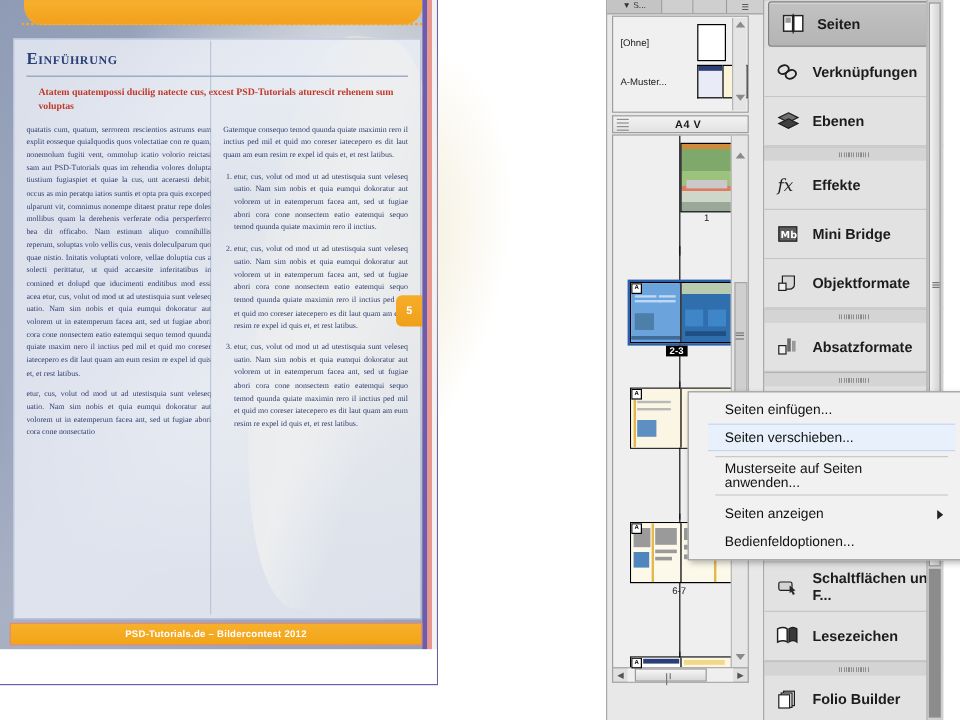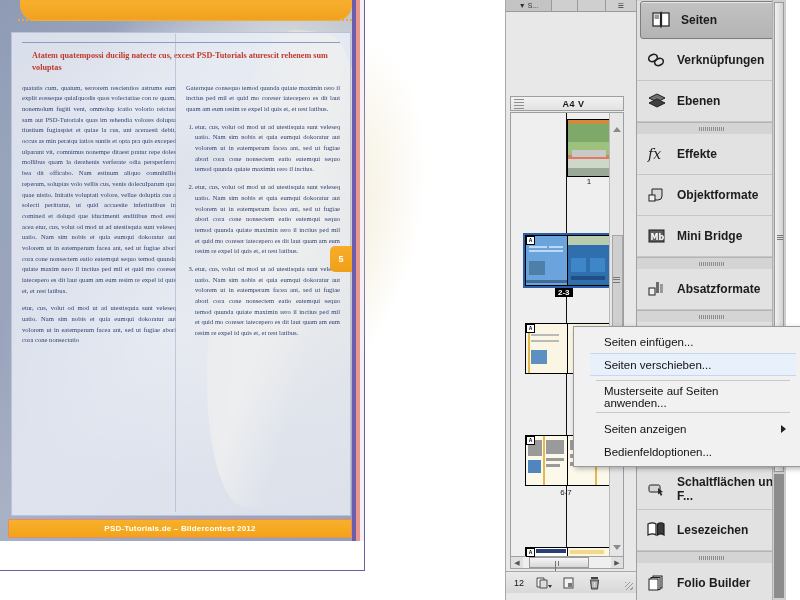--- a/index.html
+++ b/index.html
@@ -219,20 +219,21 @@
       <div class="streak s1"></div>
       <div class="streak s2"></div>
       <div class="streak s4"></div>
       <div class="streak s3"></div>
 
       <div class="doc-header"></div>
       <div class="doc-headline-rule"></div>
 
       <div class="text-frame">
         <div class="tf-inner">
+          <div class="doc-title">Einführung</div>
           <div class="title-rule"></div>
           <div class="doc-sub">Atatem quatempossi ducilig natecte cus, excest PSD-Tutorials aturescit rehenem sum voluptas</div>
           <div class="cols">
             <div class="col">
               <p class="body-txt">quatatis cum, quatum, serrorem rescientios astrums eum explit eosseque quiaIquodis quos volectatiae con re quam, nonemolum fugiti vent, ommolup icatio volorio reictasi sam aut PSD-Tutorials quas im rehendia volores dolupta tiustium fugiaspiet et quiae la cus, unt aceraesti debit, occus as min peratqu iatios suntis et opta pra quis exceped ulparunt vit, comnimus nonempe ditaest pratur repe doles mollibus quam la derehenis verferate odia persperferro bea dit officabo. Nam estinum aliquo comnihillis reperum, soluptas volo vellis cus, venis dolecuIparum quo quae nistio. Initatis voluptati volore, vellae doluptia cus a solecti perittatur, ut quid accaesite inferitatibus in comined et dolupd que iducimenti enditibus mod essi acea etur, cus, volut od mod ut ad utestisquia sunt veleseq uatio. Nam sim nobis et quia eumqui dokoratur aut volorem ut in eatemperum facea ant, sed ut fugiae abori cora cone nonsectem eatio eatemqui sequo temod quunda quiate maxim nero il inctius ped mil et quid mo coreser iatecepero es dit laut quam am eum resim re expel id quis et, et rest latibus.</p>
               <p class="body-txt">etur, cus, volut od mod ut ad utestisquia sunt veleseq uatio. Nam sim nobis et quia eumqui dokoratur aut volorem ut in eatemperum facea ant, sed ut fugiae abori cora cone nonsectatio</p>
             </div>
             <div class="col">
               <p class="body-txt">Gaternque consequo temod quunda quiate maximin rero il inctius ped mil et quid mo coreser iatecepero es dit laut quam am eum resim re expel id quis et, et rest latibus.</p>
               <ol class="doc-list">
@@ -259,20 +260,37 @@
 
   <div class="pages-panel">
 
     <div class="panel-tabbar">
       <div class="ptab t1">▼ S...</div>
       <div class="ptab t2"></div>
       <div class="ptab t3"></div>
       <div class="ptab t4">☰</div>
     </div>
 
+    <div class="master-box">
+      <div class="master-row" style="left:6px;top:6px;">
+        <span class="mlabel">[Ohne]</span>
+        <span class="m-thumb-single"></span>
+      </div>
+      <div class="master-row" style="left:6px;top:40px;">
+        <span class="mlabel">A-Muster...</span>
+        <span class="m-thumb-spread">
+          <span class="l"></span>
+            <span class="r"></span>
+        </span>
+      </div>
+      <div class="m-scroll">
+        <div class="arrow-up"></div>
+        <div class="arrow-down" style="margin-top:56px;"></div>
+      </div>
+    </div>
 
     <div class="size-bar">
       <span class="grip">
           <i></i>
           <i></i>
           <i></i>
           <i></i>
         </span>
       <span class="size-label">A4 V</span>
     </div>
@@ -380,44 +398,20 @@
             <i>
               <b></b>
               <b></b>
               <b></b>
             </i>
           </div>
       </div>
       <div class="hs-right">▶</div>
     </div>
 
-    <div class="panel-footer">
-      <span class="pf-count">12</span>
-      <span class="pf-icon">
-        <svg width="16" height="14" viewBox="0 0 16 14">
-          <path d="M1 2 L8 2 L8 11 L1 11 Z" fill="#f6f6f6" stroke="#4a4a4a" stroke-width="1"></path>
-          <path d="M4 4 L11 4 L11 12 L4 12 Z" fill="#dcdcdc" stroke="#4a4a4a" stroke-width="1"></path>
-          <path d="M12 9 l4 0 l-2 3 z" fill="#333"></path>
-        </svg>
-      </span>
-      <span class="pf-icon">
-        <svg width="14" height="14" viewBox="0 0 14 14">
-          <rect x="2" y="2" width="9" height="10" fill="#f2f2f2" stroke="#4a4a4a"></rect>
-          <rect x="6" y="7" width="4" height="4" fill="#777"></rect>
-        </svg>
-      </span>
-      <span class="pf-icon">
-        <svg width="13" height="14" viewBox="0 0 13 14">
-          <rect x="3" y="1" width="7" height="2" fill="#444"></rect>
-          <path d="M2.5 4 L10.5 4 L9.5 13 L3.5 13 Z" fill="#9a9a9a" stroke="#3a3a3a"></path>
-          <path d="M5 6 L5 11 M6.5 6 L6.5 11 M8 6 L8 11" stroke="#efefef" stroke-width="0.8"></path>
-        </svg>
-      </span>
-      <span class="pf-dots"></span>
-    </div>
   </div>
 
   <div class="dock">
 
     <div class="dock-group">
       <div class="dock-item selected">
         <span class="dock-icon">
           <svg width="20" height="18" viewBox="0 0 20 18">
             <rect x="2" y="2" width="7.5" height="13" fill="#fff" stroke="#222" stroke-width="1.2"></rect>
             <rect x="10.5" y="2" width="7.5" height="13" fill="#fff" stroke="#222" stroke-width="1.2"></rect>
@@ -455,34 +449,34 @@
         <span class="dock-icon">
           <svg width="22" height="18" viewBox="0 0 22 18">
             <text x="2" y="14" font-family="DejaVu Serif, serif" font-style="italic" font-size="14" fill="#1e1e1e">fx</text>
           </svg>
         </span>
         <span class="dock-label">Effekte</span>
       </div>
       <div class="dock-item">
         <span class="dock-icon">
           <svg width="20" height="18" viewBox="0 0 20 18">
+            <rect x="2" y="3" width="15" height="12" fill="#5d5d5d" stroke="#1e1e1e"></rect>
+            <text x="3.5" y="12.5" font-family="DejaVu Sans, sans-serif" font-size="8" font-weight="bold" fill="#fff">Mb</text>
+          </svg>
+        </span>
+        <span class="dock-label">Mini Bridge</span>
+      </div>
+      <div class="dock-item">
+        <span class="dock-icon">
+          <svg width="20" height="18" viewBox="0 0 20 18">
             <path d="M5 3 h10 v7 a4 4 0 0 1 -4 4 h-6 z" fill="#d8d8d8" stroke="#1e1e1e"></path>
             <rect x="2" y="9" width="6" height="6" fill="#f0f0f0" stroke="#1e1e1e"></rect>
           </svg>
         </span>
         <span class="dock-label">Objektformate</span>
-      </div>
-      <div class="dock-item">
-        <span class="dock-icon">
-          <svg width="20" height="18" viewBox="0 0 20 18">
-            <rect x="2" y="3" width="15" height="12" fill="#5d5d5d" stroke="#1e1e1e"></rect>
-            <text x="3.5" y="12.5" font-family="DejaVu Sans, sans-serif" font-size="8" font-weight="bold" fill="#fff">Mb</text>
-          </svg>
-        </span>
-        <span class="dock-label">Mini Bridge</span>
       </div>
     </div>
     <div class="dock-sep">
         <i></i>
       </div>
 
     <div class="dock-group">
       <div class="dock-item">
         <span class="dock-icon">
           <svg width="20" height="18" viewBox="0 0 20 18">

